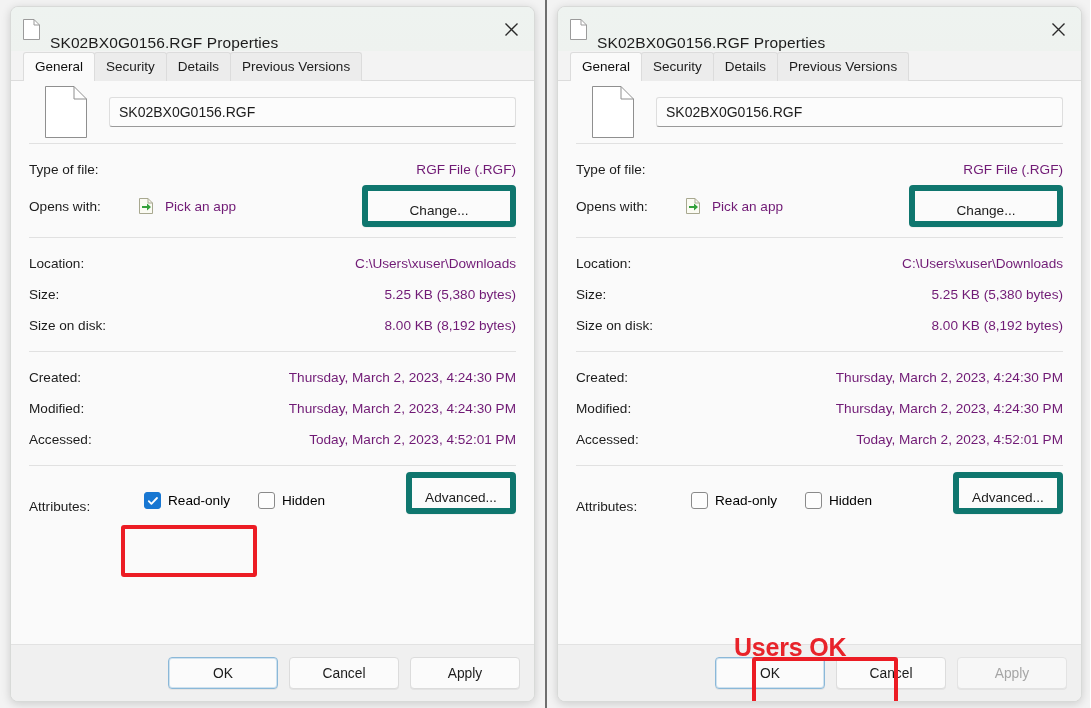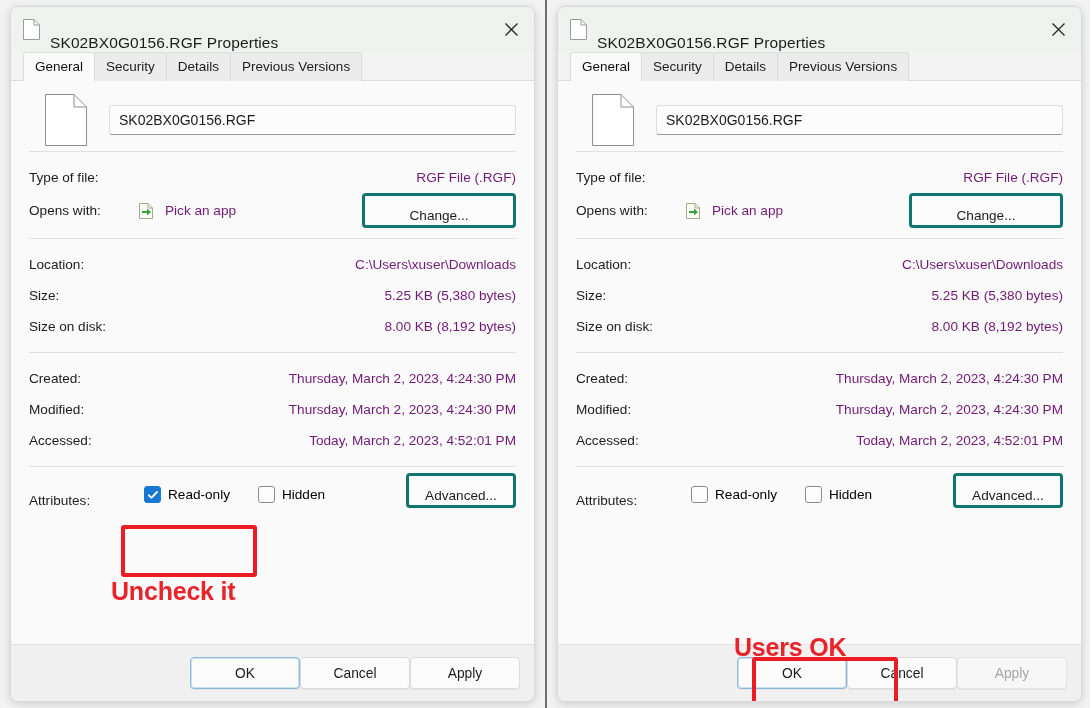--- a/index.html
+++ b/index.html
@@ -161,21 +161,20 @@
     height: 1px;
     background: #e1e1e1;
     width: 100%;
   }
 
   
   .name-row {
     display: flex;
     align-items: center;
     height: 62px;
-    padding-top: 8px;
   }
   .big-fileicon {
     width: 42px;
     height: 52px;
     margin-left: 16px;
     margin-right: 22px;
     flex: none;
   }
   .big-fileicon svg { display:block; }
   .name-input {
@@ -216,25 +215,25 @@
 
   .opens-icon {
     width: 18px;
     height: 18px;
     margin-right: 10px;
     flex: none;
   }
   .opens-icon svg { display:block; }
 
   .std-btn {
-    height: 35px;
+    height: 42px;
     min-width: 154px;
     padding: 12px 12px;
     background: #fbfbfb;
-    border: 3px solid #0f766e;
+    border: 6px solid #0f766e;
     border-radius: 4px;
     font-family: "Liberation Sans", sans-serif;
     font-size: 13.6px;
     color: #1c1c1c;
     cursor: pointer;
     box-shadow: 0 1px 0 rgba(0,0,0,0.04);
   }
   .btn-right {
     margin-left: auto;
   }
@@ -296,20 +295,21 @@
   
   .footer {
     height: 56px;
     min-height: 56px;
     background: #f0f0f0;
     border-top: 1px solid #e2e2e2;
     display: flex;
     align-items: center;
     justify-content: flex-end;
     padding-right: 14px;
+    gap: 11px;
     position: relative;
   }
   .foot-btn {
     width: 110px;
     height: 32px;
     background: #fbfbfb;
     border: 1px solid #dcdcdc;
     border-radius: 4px;
     font-family: "Liberation Sans", sans-serif;
     font-size: 13.8px;
@@ -442,21 +442,20 @@
           <span class="chk-wrap" style="margin-left:14px;">
             <span class="chk-box">
               
             </span>
             <span>Hidden</span>
           </span>
           <button class="std-btn btn-right" style="min-width:110px;">Advanced...</button>
         </div>
 
         <div class="redbox" style="left:110px; top:444px; width:128px; height:44px;"></div>
-        <div class="annot" style="left:100px; top:496px;">Uncheck it</div>
 
       </div>
 
       <div class="footer">
         <button class="foot-btn default">OK</button>
         <button class="foot-btn">Cancel</button>
         <button class="foot-btn">Apply</button>
       </div>
 
     </div>

